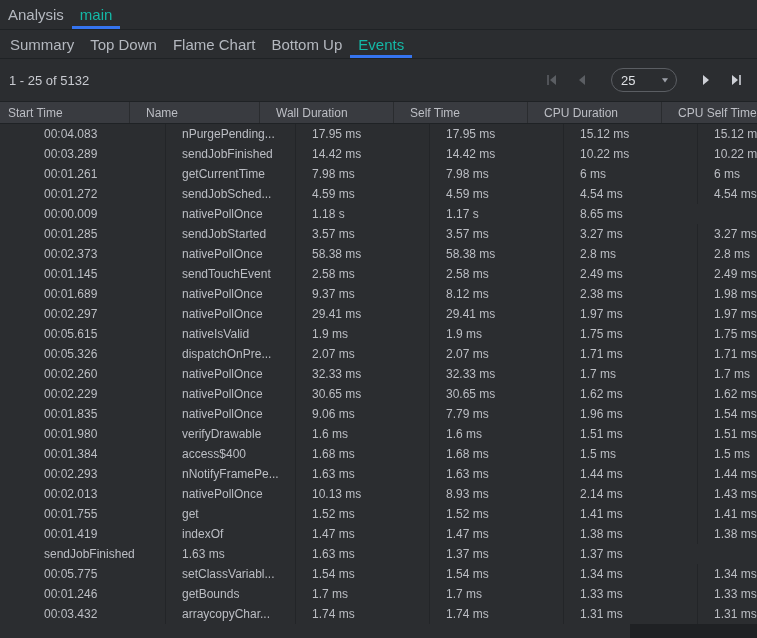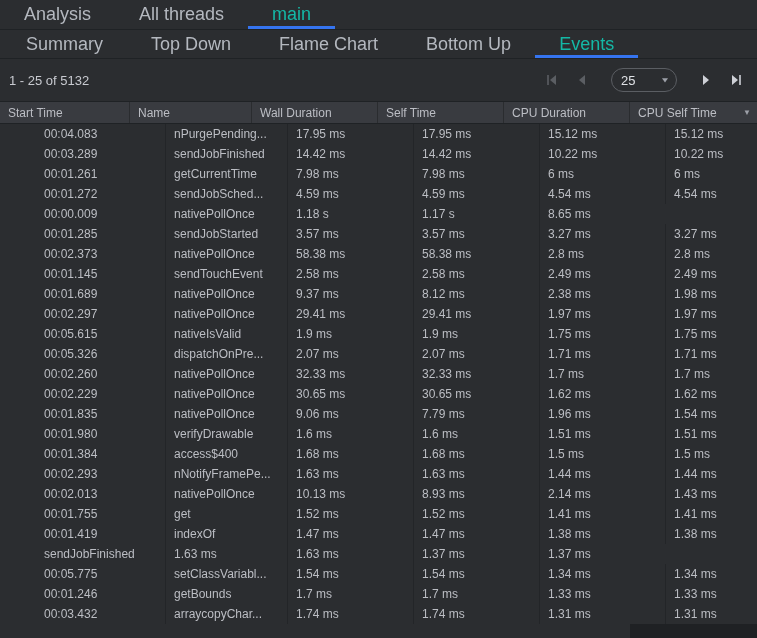--- a/index.html
+++ b/index.html
@@ -3,55 +3,54 @@
 <meta charset="utf-8">
 <style>
   *{box-sizing:border-box;margin:0;padding:0;}
   html,body{background:#2b2d30;}
   body{font-family:"Liberation Sans",sans-serif;-webkit-font-smoothing:antialiased;}
   .app{width:757px;height:638px;background:var(--background,#2b2d30);overflow:hidden;display:flex;flex-direction:column;color:#bcbec4;}
 
   
   .thread-tabs{display:flex;height:30px;border-bottom:1px solid #1f2225;align-items:stretch;}
   .view-tabs{display:flex;height:29px;border-bottom:1px solid #1f2225;align-items:stretch;padding-left:2px;}
-  .tab{display:flex;align-items:center;padding:0 24px;font-size:18px;color:#b4b8bf;cursor:default;white-space:nowrap;}
+  .tab{display:flex;align-items:center;padding:0 8px;font-size:15px;color:#b4b8bf;cursor:default;white-space:nowrap;}
   .tab.selected{color:#14b8a6;box-shadow:inset 0 -3px 0 var(--accent,#3574f0);}
 
   
   .pager{height:42px;display:flex;align-items:center;justify-content:space-between;padding:0 10px 0 9px;font-size:13px;color:#c8cad0;gap:28px;}
   .pager-controls{display:flex;align-items:center;gap:8px;}
   .icon-btn{background:none;border:none;width:22px;height:22px;display:flex;align-items:center;justify-content:center;color:#ced0d6;cursor:default;}
   .icon-btn.disabled{color:#5b5e63;}
   .icon-btn svg{display:block;}
   .page-size{width:66px;height:24px;border:1px solid #5b5e63;border-radius:12px;display:flex;align-items:center;justify-content:space-between;padding:0 6px 0 9px;margin:0 10px;font-size:13px;color:#dfe1e5;background:#2b2d30;}
 
   
   .table{flex:1;display:flex;flex-direction:column;font-size:12px;min-height:0;}
-  .thead,.tr{display:grid;grid-template-columns:130px 122px 126px 126px 126px minmax(0,1fr);}
+  .thead,.tr{display:grid;grid-template-columns:130px 122px 126px 126px 126px minmax(0,1fr);gap:8px;}
   .thead{height:23px;background:var(--header-bg,#393b40);border-top:1px solid #1f2225;border-bottom:1px solid #1f2225;}
   .th{display:flex;align-items:center;justify-content:space-between;padding:0 6px 0 8px;border-right:1px solid #2a2c2f;color:#bcbec4;overflow:hidden;white-space:nowrap;}
   .th:last-child{border-right:none;}
   .sort-arrow{font-size:8px;color:#9da0a8;margin-left:4px;flex:0 0 auto;}
   .tbody{flex:1;overflow:hidden;}
   .tr{height:20px;margin-left:36px;}
   .td{display:flex;align-items:center;padding:0 8px;border-right:1px solid #232528;white-space:nowrap;overflow:hidden;color:#bcbec4;}
   .td:last-child{border-right:none;}
 
   
   .bottom-strip{height:14px;position:relative;background:#2b2d30;flex:0 0 auto;}
   .scroll-corner{position:absolute;right:0;top:0;width:127px;height:14px;background:#1f2124;}
 </style>
 </head>
 <body>
 
 <div class="app">
 
   <div class="thread-tabs">
       <div class="tab">Analysis</div>
-      <div class="tab">All threads</div>
       <div class="tab selected">main</div>
     </div>
 
   <div class="view-tabs">
       <div class="tab">Summary</div>
       <div class="tab">Top Down</div>
       <div class="tab">Flame Chart</div>
       <div class="tab">Bottom Up</div>
       <div class="tab selected">Events</div>
     </div>

